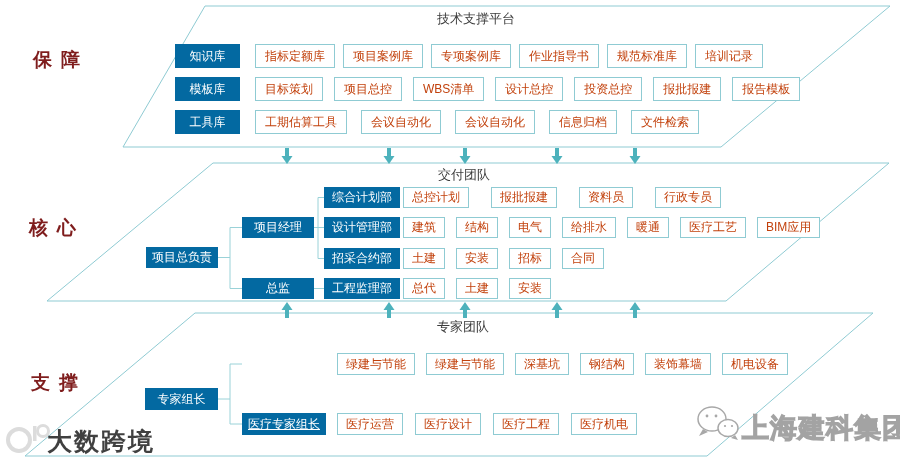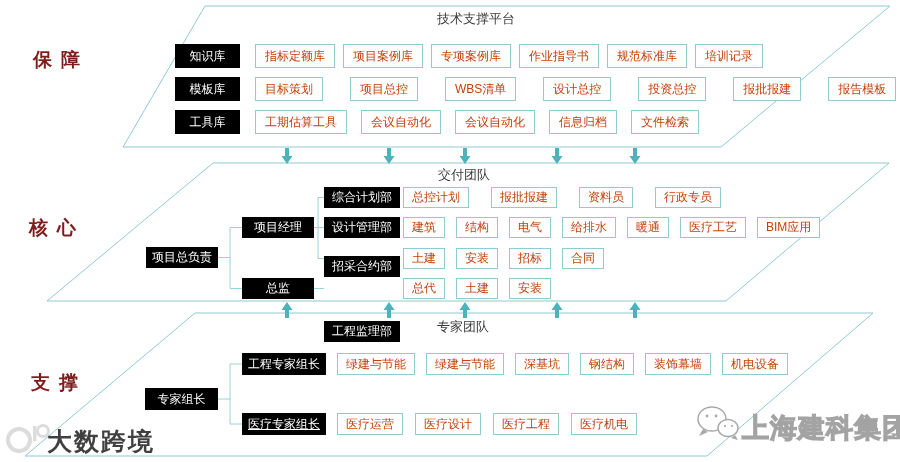--- a/index.html
+++ b/index.html
@@ -10,21 +10,21 @@
   svg.overlay{position:absolute;left:0;top:0;width:900px;height:462px;}
   .row{position:absolute;display:flex;align-items:flex-start;}
   .box{
     box-sizing:border-box;height:24px;border:1px solid #8fcbd3;background:#fff;
     color:#c2410c;font-size:12px;display:flex;align-items:center;justify-content:center;
     padding:0 9px;white-space:nowrap;
   }
   .box.h21{height:21px;padding:0 8px;}
   .box.h22{height:22px;padding:0 8px;}
   .node{
-    position:absolute;box-sizing:border-box;background:#000000;color:#fff;
+    position:absolute;box-sizing:border-box;background:#0369a1;color:#fff;
     font-size:12px;display:flex;align-items:center;justify-content:center;white-space:nowrap;
   }
   .band-title{position:absolute;color:#3c3c3c;font-size:13px;white-space:nowrap;}
   .layer-label{
     position:absolute;color:#7f1d1d;font-size:19px;font-weight:700;
     letter-spacing:9px;white-space:nowrap;
   }
   .wm-left{
     position:absolute;left:47px;top:425px;color:#404040;font-size:25px;font-weight:700;
     letter-spacing:2px;white-space:nowrap;
@@ -92,21 +92,21 @@
   <div class="row" style="left:255px;top:44px;gap:8px;">
     <div class="box">指标定额库</div>
     <div class="box">项目案例库</div>
     <div class="box">专项案例库</div>
     <div class="box">作业指导书</div>
     <div class="box">规范标准库</div>
     <div class="box">培训记录</div>
   </div>
 
   <div class="node" style="left:175px;top:77px;width:65px;height:24px;">模板库</div>
-  <div class="row" style="left:255px;top:77px;gap:27px;">
+  <div class="row" style="left:255px;top:77px;gap:11px;">
     <div class="box">目标策划</div>
     <div class="box">项目总控</div>
     <div class="box">WBS清单</div>
     <div class="box">设计总控</div>
     <div class="box">投资总控</div>
     <div class="box">报批报建</div>
     <div class="box">报告模板</div>
   </div>
 
   <div class="node" style="left:175px;top:110px;width:65px;height:24px;">工具库</div>
@@ -134,38 +134,37 @@
   <div class="row" style="left:403px;top:217px;gap:11px;">
     <div class="box h21">建筑</div>
     <div class="box h21">结构</div>
     <div class="box h21">电气</div>
     <div class="box h21">给排水</div>
     <div class="box h21">暖通</div>
     <div class="box h21">医疗工艺</div>
     <div class="box h21">BIM应用</div>
   </div>
 
-  <div class="node" style="left:324px;top:248px;width:76px;height:21px;margin-top:8px;">招采合约部</div>
+  <div class="node" style="left:324px;top:248px;width:76px;height:21px;">招采合约部</div>
   <div class="row" style="left:403px;top:248px;gap:11px;">
     <div class="box h21">土建</div>
     <div class="box h21">安装</div>
     <div class="box h21">招标</div>
     <div class="box h21">合同</div>
   </div>
 
-  <div class="node" style="left:324px;top:278px;width:76px;height:21px;margin-top:43px;">工程监理部</div>
+  <div class="node" style="left:324px;top:278px;width:76px;height:21px;">工程监理部</div>
   <div class="row" style="left:403px;top:278px;gap:11px;">
     <div class="box h21">总代</div>
     <div class="box h21">土建</div>
     <div class="box h21">安装</div>
   </div>
 
   <div class="node" style="left:145px;top:388px;width:73px;height:22px;">专家组长</div>
 
-  <div class="node" style="left:242px;top:353px;width:84px;height:22px;">工程专家组长</div>
   <div class="row" style="left:337px;top:353px;gap:11px;">
     <div class="box h22">绿建与节能</div>
     <div class="box h22">绿建与节能</div>
     <div class="box h22">深基坑</div>
     <div class="box h22">钢结构</div>
     <div class="box h22">装饰幕墙</div>
     <div class="box h22">机电设备</div>
   </div>
 
   <div class="node" style="left:242px;top:413px;width:84px;height:22px;text-decoration:underline;">医疗专家组长</div>

